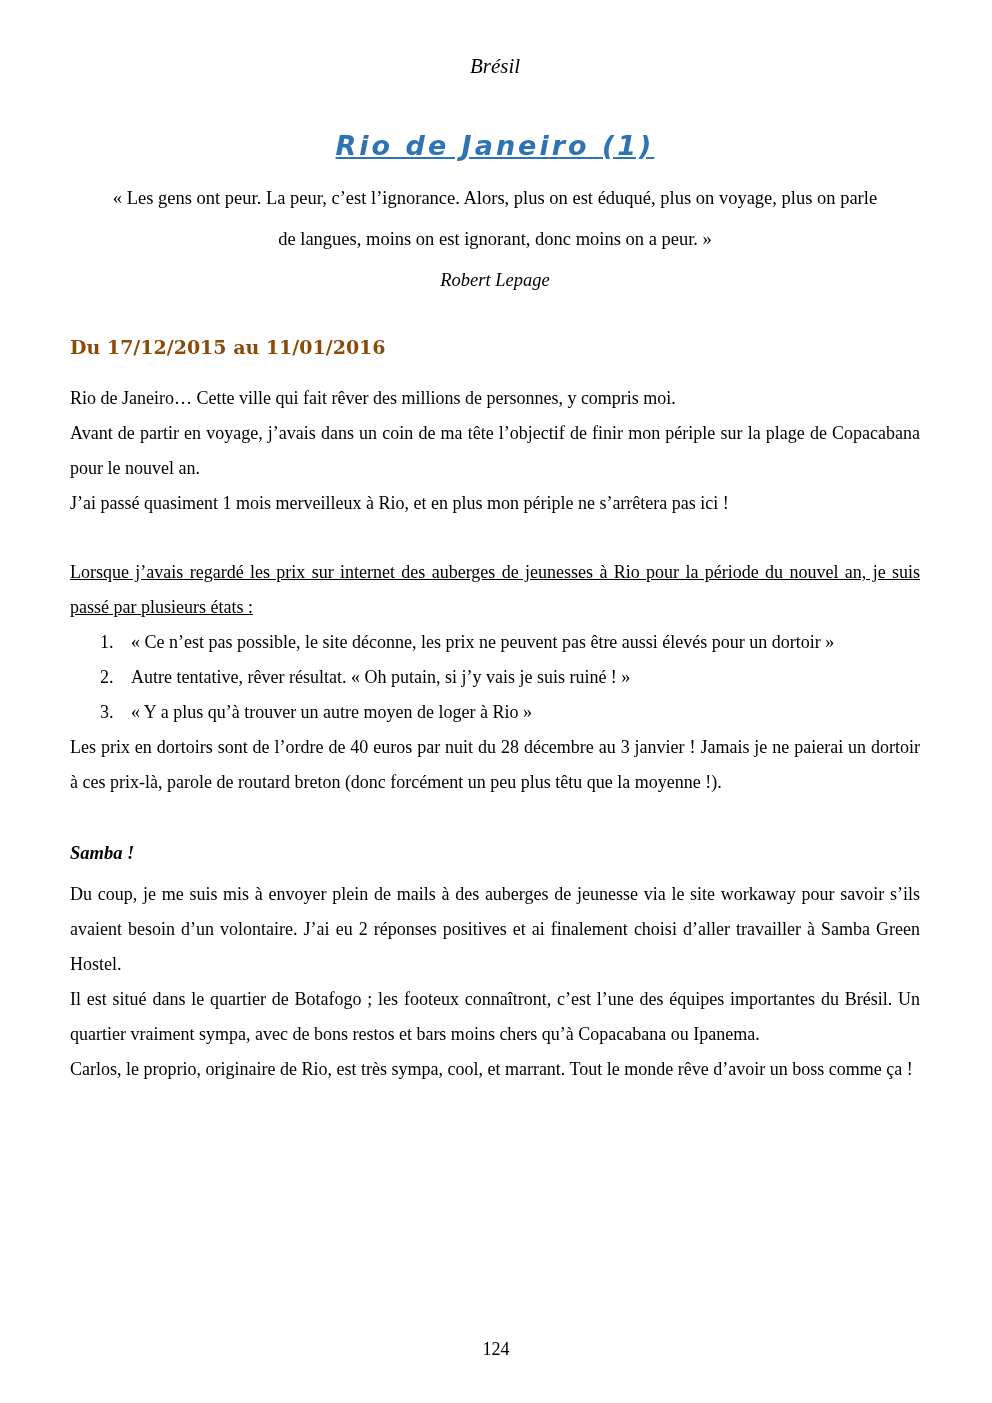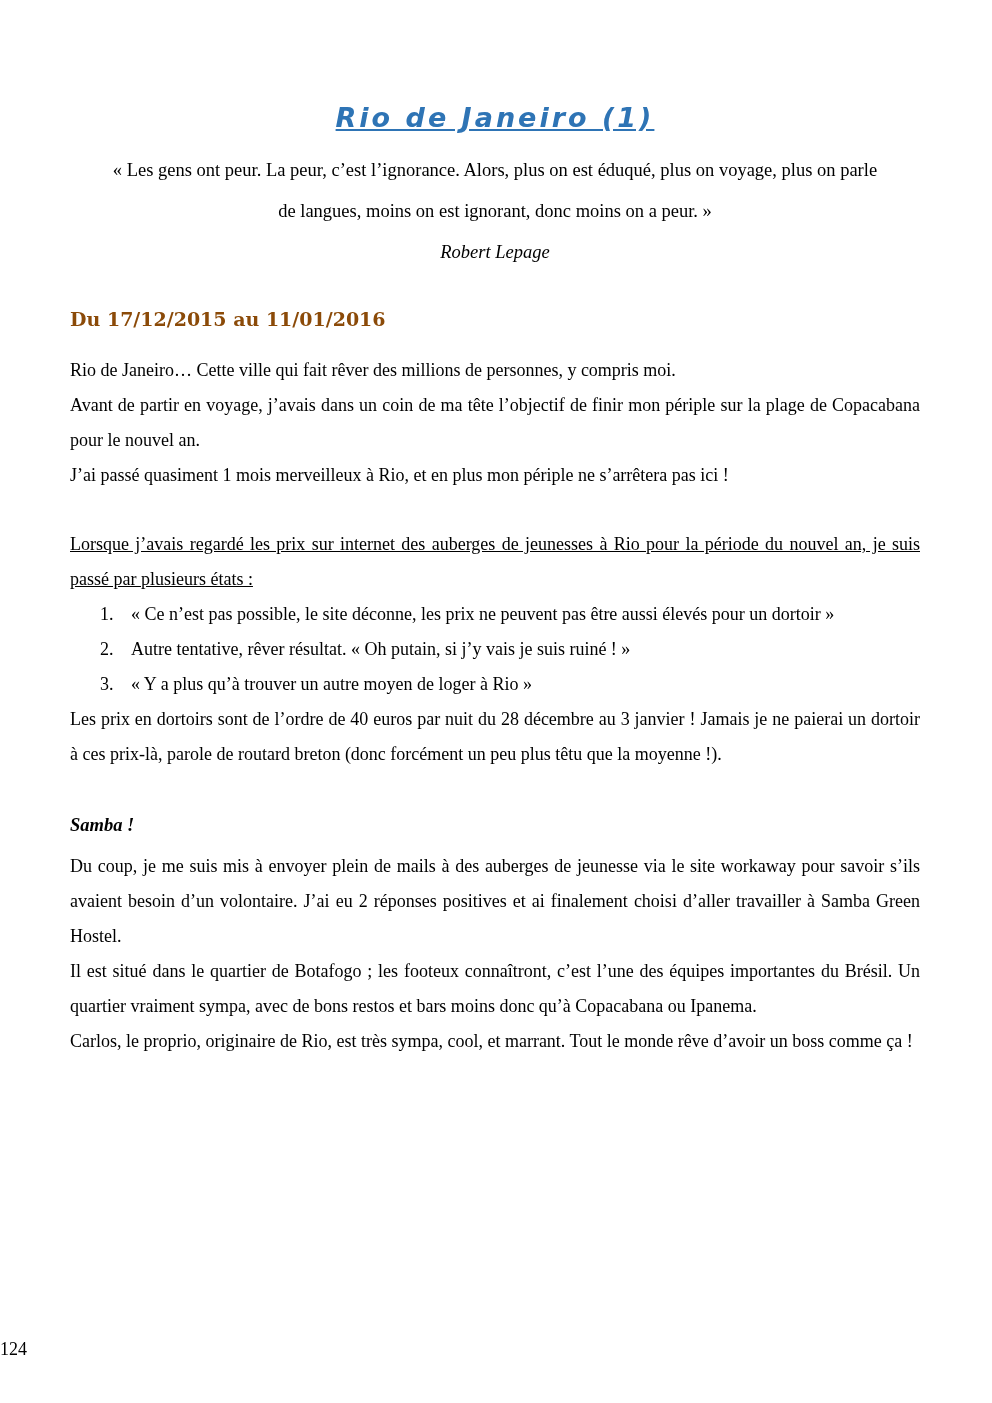--- a/index.html
+++ b/index.html
@@ -91,29 +91,31 @@
     font-weight: bold;
     font-style: italic;
     font-size: 18.5px;
     line-height: 35px;
   }
   .page-number {
     position: absolute;
     left: 0;
     right: 0;
     bottom: 42px;
+    text-align: center;
     font-size: 18px;
     line-height: 24px;
   }
 </style>
 </head>
 <body>
 
 <div class="page">
 
+  <div class="running-header">Brésil</div>
 
   <h1 class="title">Rio de Janeiro (1)</h1>
 
   <div class="quote">« Les gens ont peur. La peur, c’est l’ignorance. Alors, plus on est éduqué, plus on voyage, plus on parle de langues, moins on est ignorant, donc moins on a peur. »</div>
 
   <div class="quote-author">Robert Lepage</div>
 
   <h2 class="date-heading">Du 17/12/2015 au 11/01/2016</h2>
 
   <div class="body-text">
@@ -137,20 +139,20 @@
         <span class="marker">3.</span>
         <span class="item-text">« Y a plus qu’à trouver un autre moyen de loger à Rio »</span>
       </li>
     </ol>
 
     <p>Les prix en dortoirs sont de l’ordre de 40 euros par nuit du 28 décembre au 3 janvier ! Jamais je ne paierai un dortoir à ces prix-là, parole de routard breton (donc forcément un peu plus têtu que la moyenne !).</p>
 
     <h3 class="section-heading">Samba !</h3>
 
     <p>Du coup, je me suis mis à envoyer plein de mails à des auberges de jeunesse via le site workaway pour savoir s’ils avaient besoin d’un volontaire. J’ai eu 2 réponses positives et ai finalement choisi d’aller travailler à Samba Green Hostel.</p>
-    <p>Il est situé dans le quartier de Botafogo ; les footeux connaîtront, c’est l’une des équipes importantes du Brésil. Un quartier vraiment sympa, avec de bons restos et bars moins donc qu’à Copacabana ou Ipanema.</p>
+    <p>Il est situé dans le quartier de Botafogo ; les footeux connaîtront, c’est l’une des équipes importantes du Brésil. Un quartier vraiment sympa, avec de bons restos et bars moins chers qu’à Copacabana ou Ipanema.</p>
     <p>Carlos, le proprio, originaire de Rio, est très sympa, cool, et marrant. Tout le monde rêve d’avoir un boss comme ça !</p>
 
   </div>
 
   <div class="page-number">124</div>
 
 </div>
 
 </body></html>

